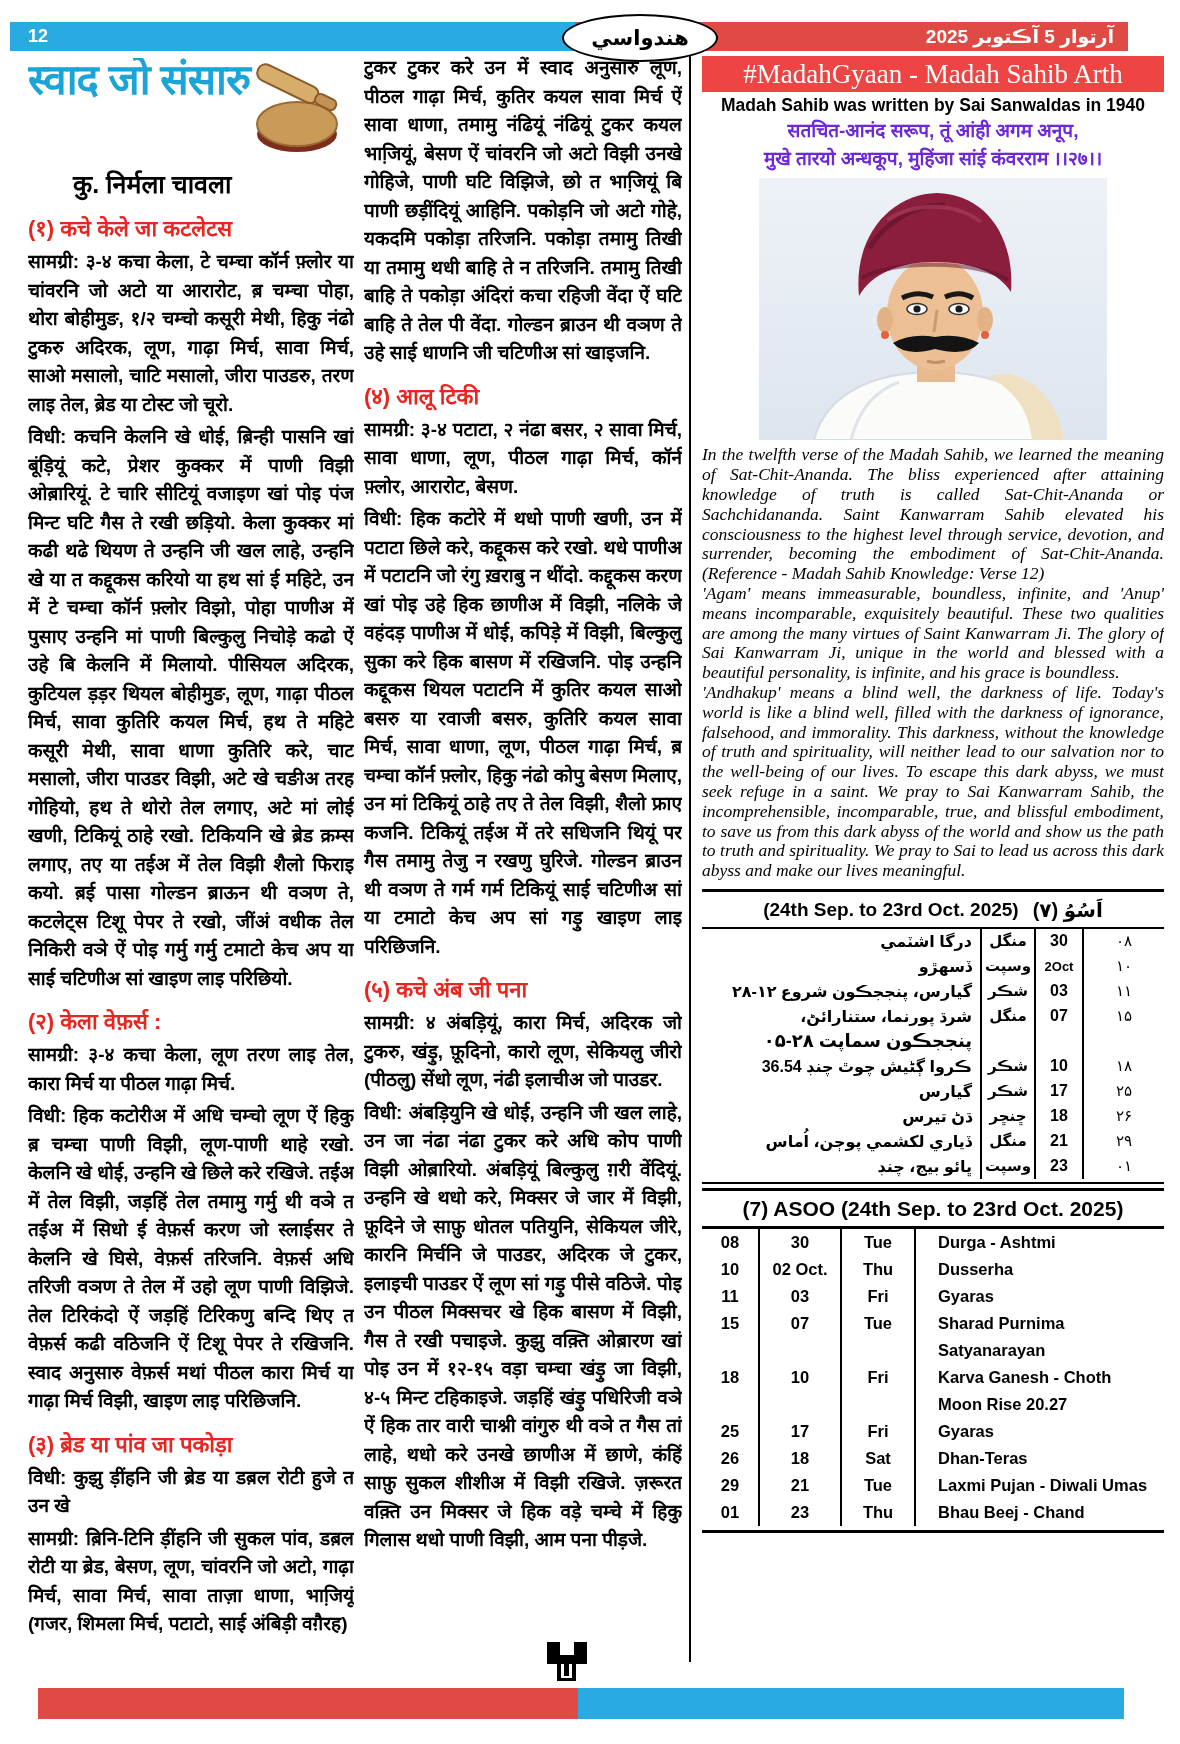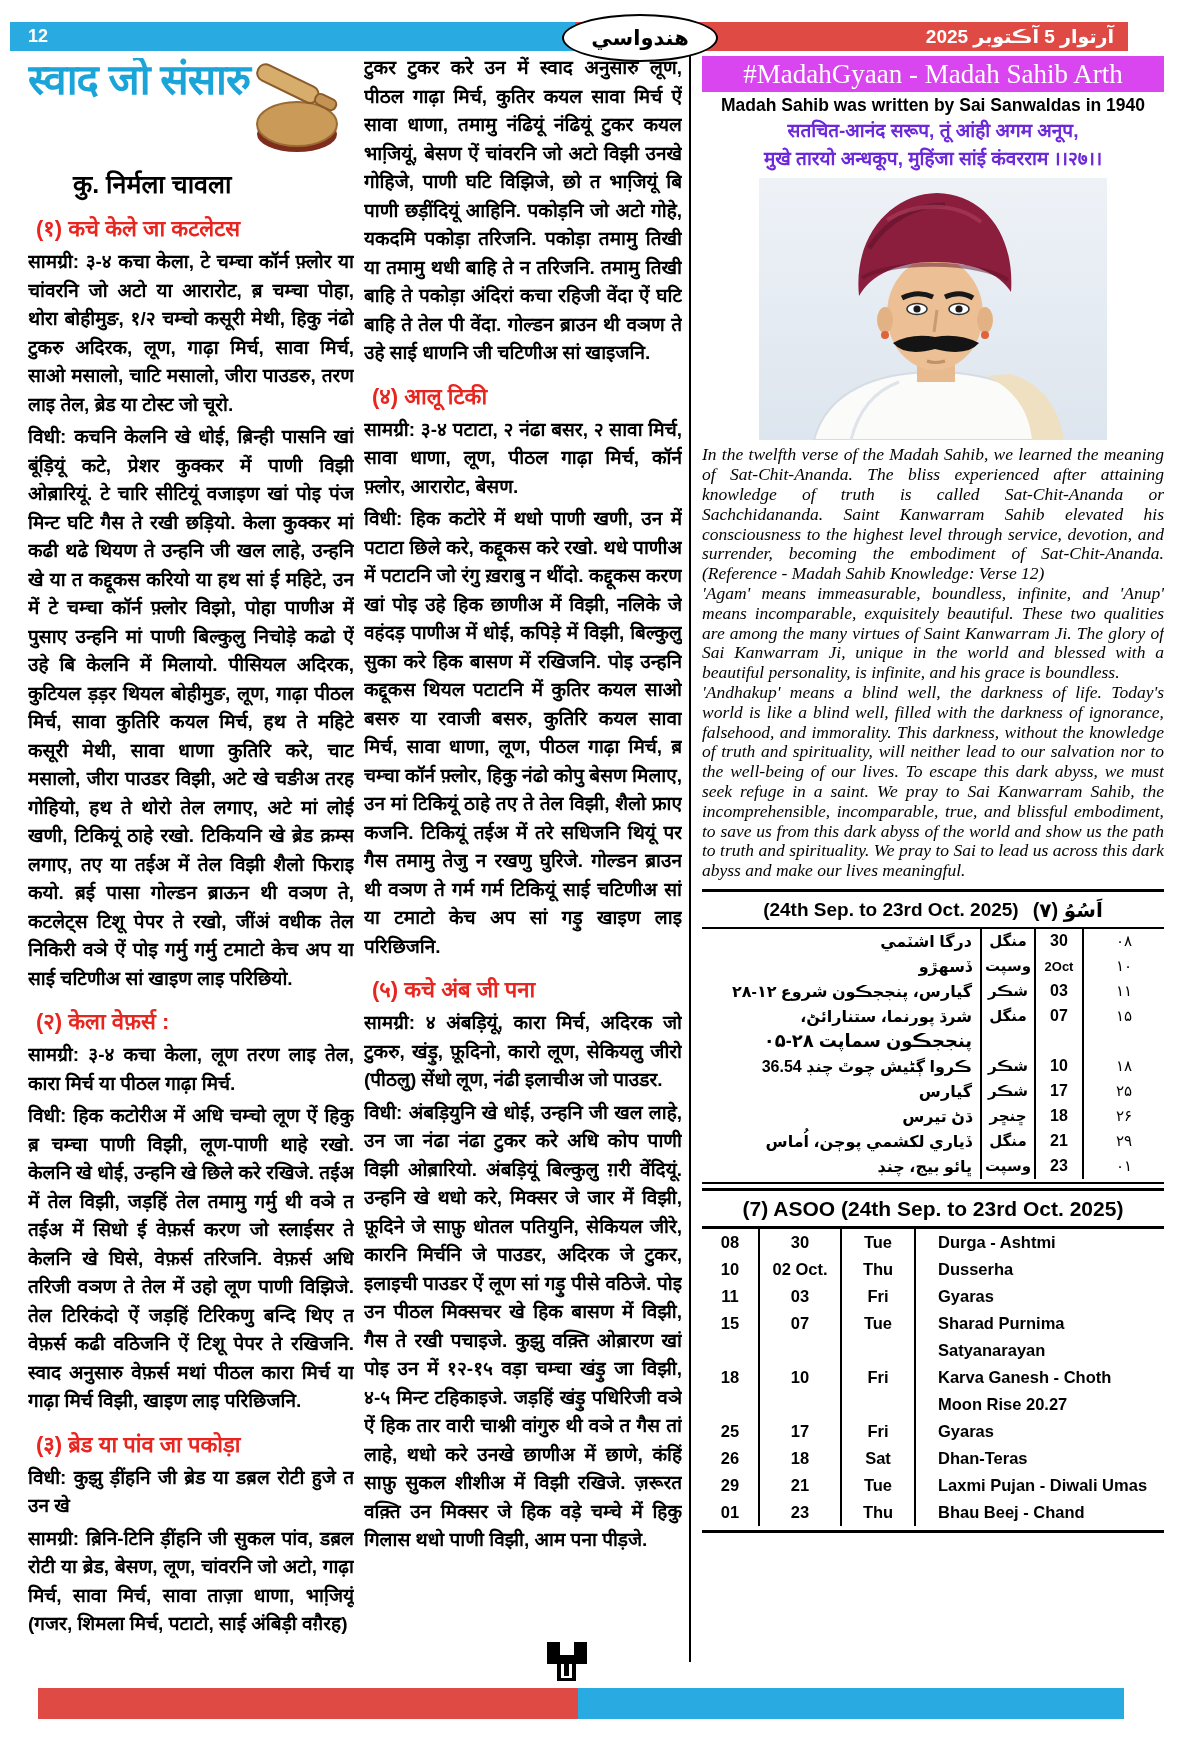--- a/index.html
+++ b/index.html
@@ -14,24 +14,24 @@
     border-radius:50%;display:flex;align-items:center;justify-content:center;font-weight:bold;font-size:21px;z-index:2;}
   
   .col-left{position:absolute;left:28px;top:58px;width:326px;height:1616px;overflow:hidden;}
   .col-mid{position:absolute;left:364px;top:54px;width:318px;height:1622px;overflow:hidden;}
   .vdivider{position:absolute;left:689px;top:56px;width:2px;height:1606px;background:#000;}
   .col-right{position:absolute;left:702px;top:56px;width:462px;height:1610px;overflow:hidden;}
   
   .title-row{display:flex;align-items:flex-start;}
   .l-title{color:#1ba4d8;font-size:42px;line-height:1.05;font-weight:bold;letter-spacing:-1px;}
   .author{font-size:25px;font-weight:bold;margin:4px 0 8px 45px;}
-  .sec-head{color:#e8251f;font-weight:bold;font-size:22px;margin:12px 8px 6px;}
+  .sec-head{color:#e8251f;font-weight:bold;font-size:22px;margin:12px 0 6px;}
   .body-para{font-size:19px;font-weight:bold;text-align:justify;line-height:1.5;color:#000;margin:0 0 4px;}
   
-  .banner{background:#d946ef;color:#fff;font-family:"Liberation Serif","DejaVu Serif",serif;
+  .banner{background:#ef4444;color:#fff;font-family:"Liberation Serif","DejaVu Serif",serif;
     font-size:27px;text-align:center;height:36px;line-height:36px;}
   .subtitle{font-weight:bold;font-size:17.5px;text-align:center;margin-top:3px;}
   .verse{color:#6d28d9;font-weight:bold;font-size:19px;text-align:center;line-height:1.3;margin-top:3px;}
   .portrait-wrap{margin:7px auto 5px;width:348px;height:262px;}
   .eng p{font-family:"Liberation Serif","DejaVu Serif",serif;font-style:italic;font-size:17.5px;
     line-height:19.8px;text-align:justify;margin:0;}
   
   .sin-cal{margin-top:8px;border-top:3px solid #000;}
   .sin-cal .hdr{display:flex;justify-content:center;align-items:center;gap:14px;font-weight:bold;
     padding:6px 0 5px;border-bottom:2.5px solid #000;}

